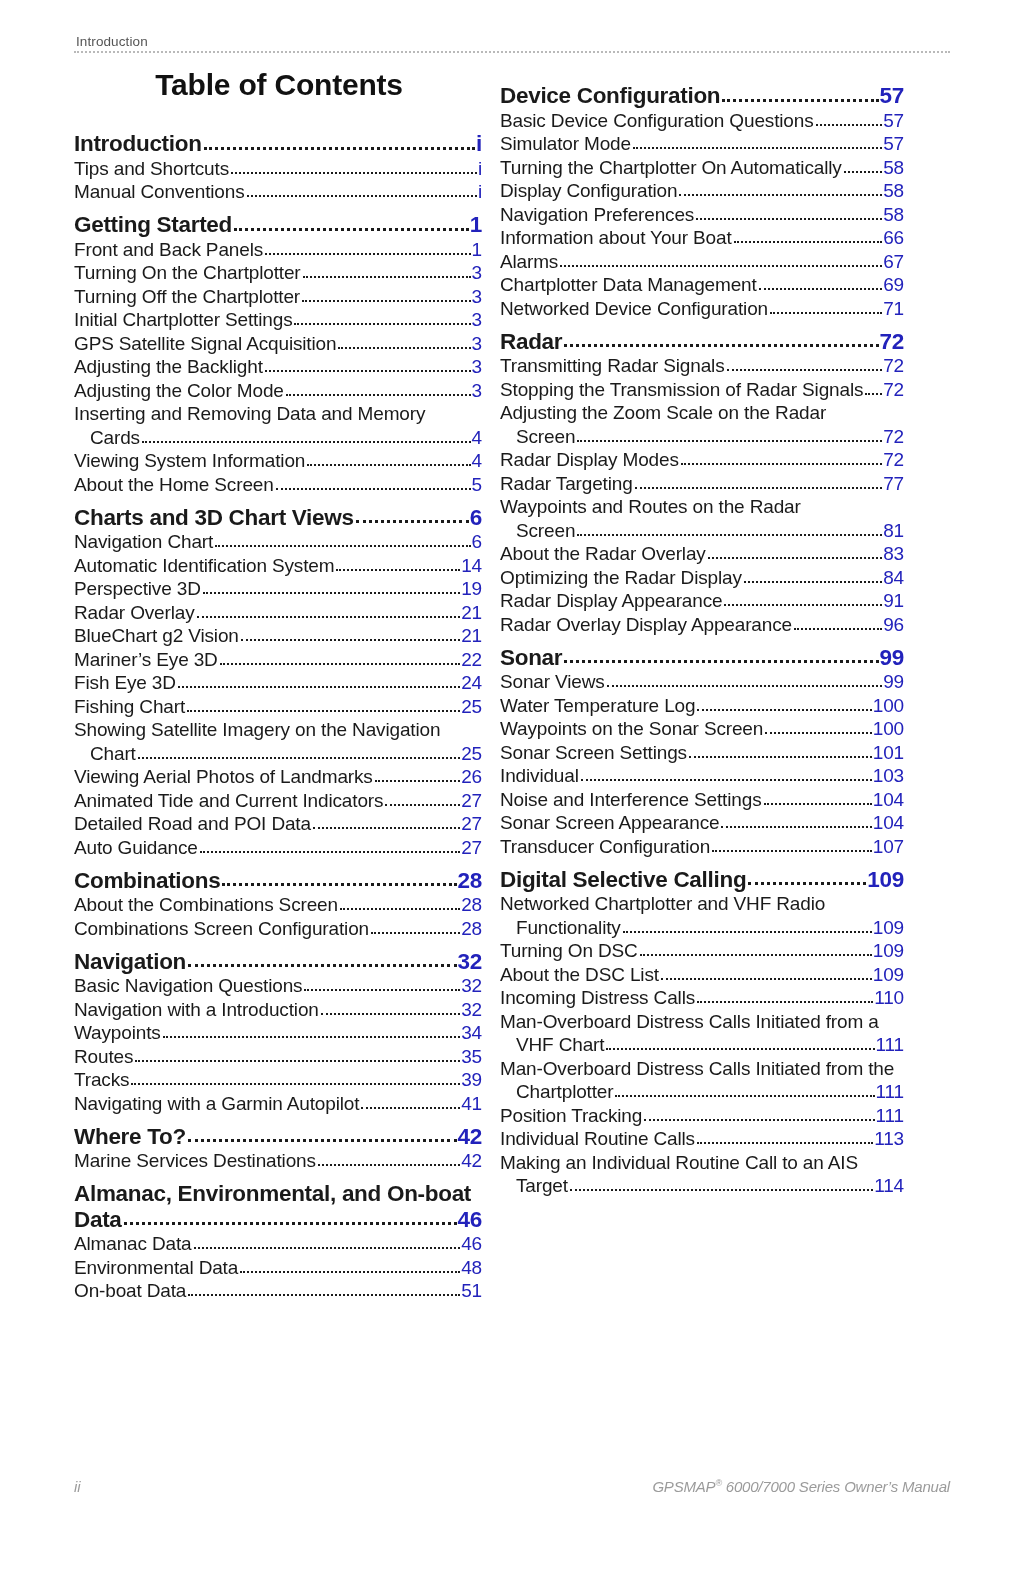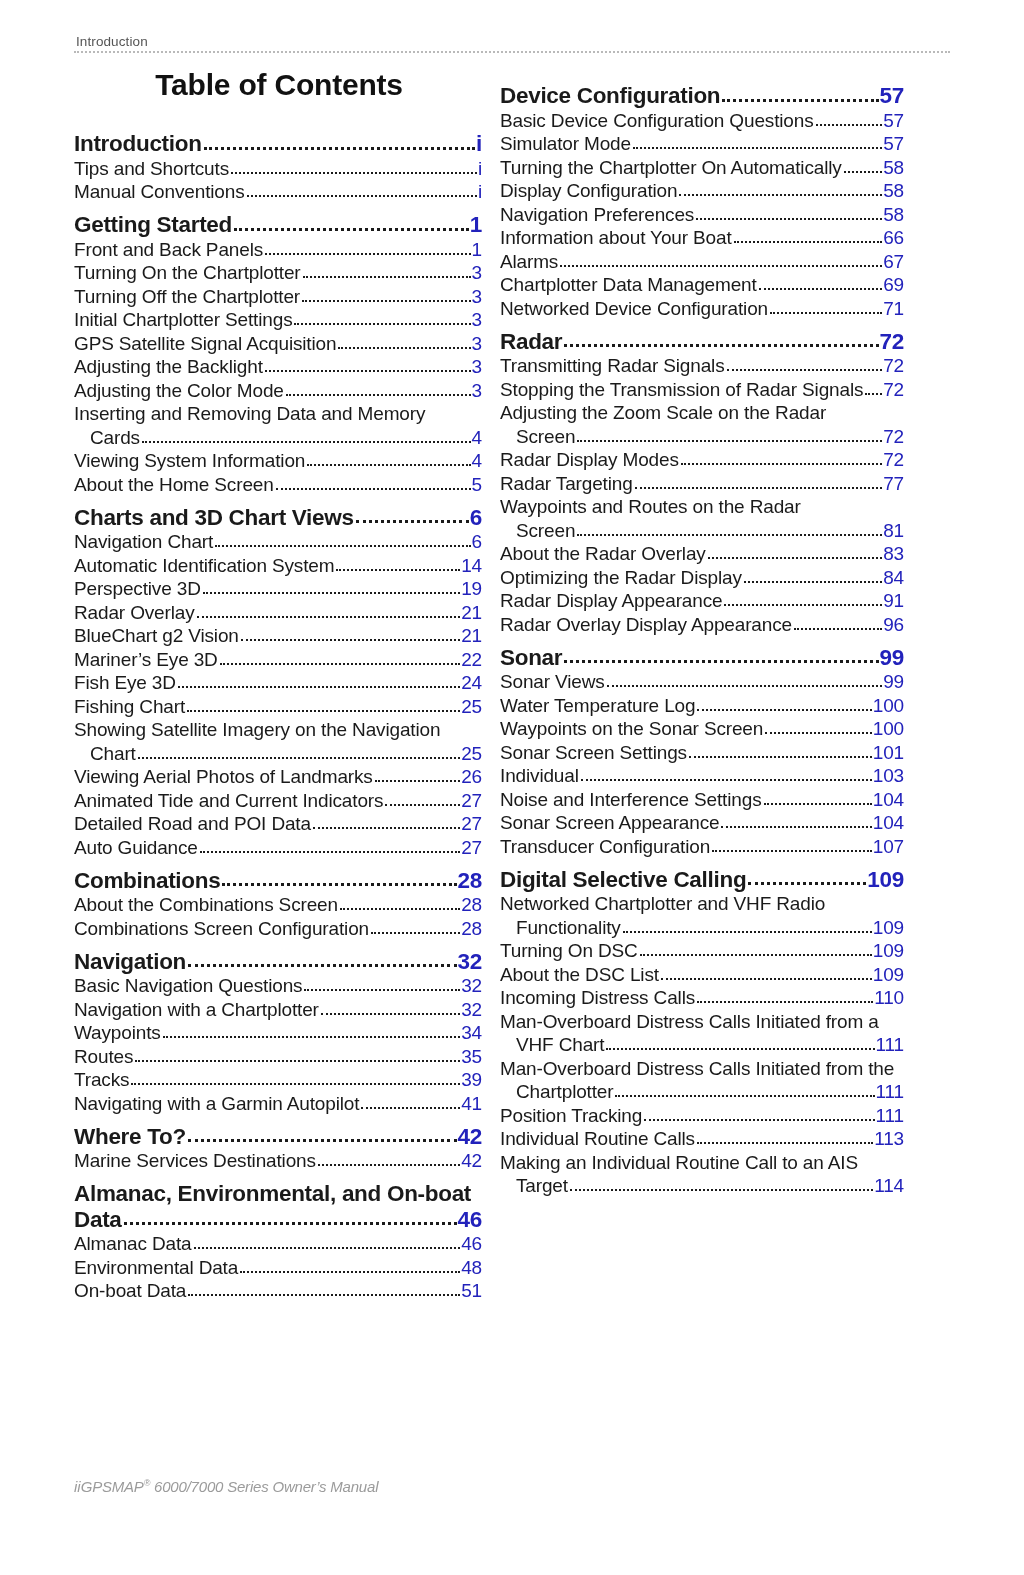--- a/index.html
+++ b/index.html
@@ -123,21 +123,21 @@
   
   .column > .entry.sec.first { margin-top: 15px; }
 
   
   #page-footer {
     position: absolute;
     left: 74px;
     top: 1478px;
     width: 876px;
     display: flex;
-    justify-content: flex-start;
+    justify-content: space-between;
     align-items: baseline;
     font-style: italic;
     color: #9b9b9b;
   }
   #page-footer .folio { font-size: 15px; }
   #page-footer .manual-line { font-size: 15px; letter-spacing: -.2px; }
   #page-footer .manual-line sup { font-size: 9px; vertical-align: super; }
 </style>
 </head>
 <body>
@@ -315,21 +315,21 @@
       <span class="label">Navigation</span>
       <span class="leader"></span>
       <span class="pageno">32</span>
     </div>
     <div class="entry sub">
       <span class="label">Basic Navigation Questions</span>
       <span class="leader"></span>
       <span class="pageno">32</span>
     </div>
     <div class="entry sub">
-      <span class="label">Navigation with a Chartplotter</span>
+      <span class="label">Navigation with a Introduction</span>
       <span class="leader"></span>
       <span class="pageno">32</span>
     </div>
     <div class="entry sub">
       <span class="label">Waypoints</span>
       <span class="leader"></span>
       <span class="pageno">34</span>
     </div>
     <div class="entry sub">
       <span class="label">Routes</span>

